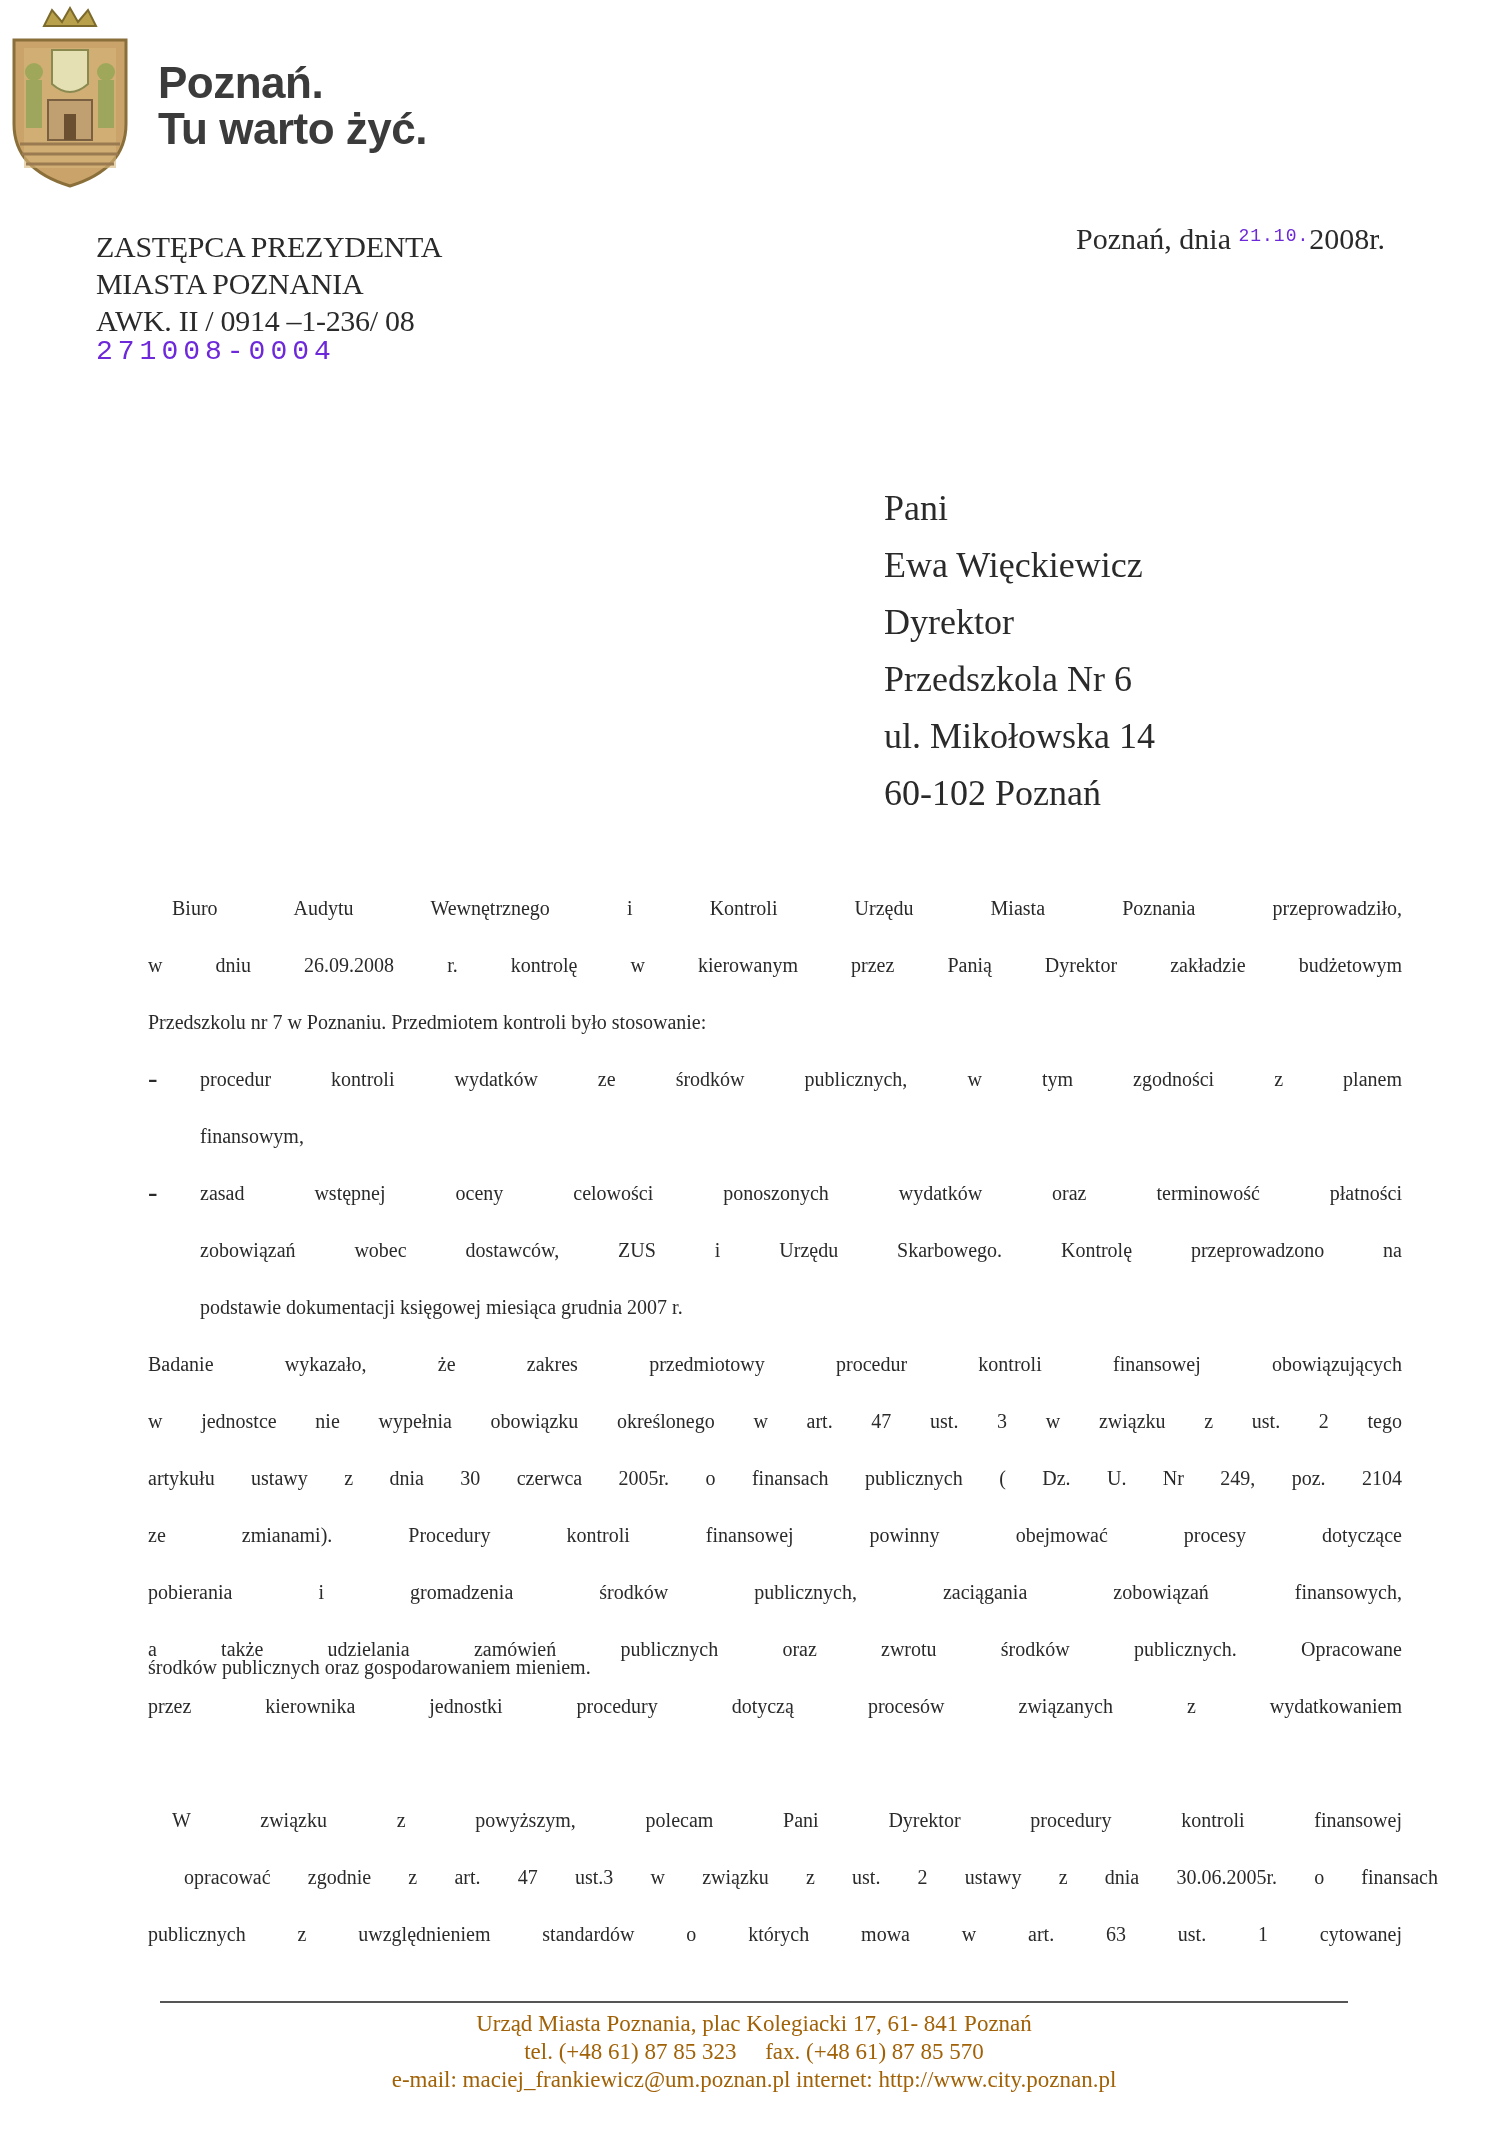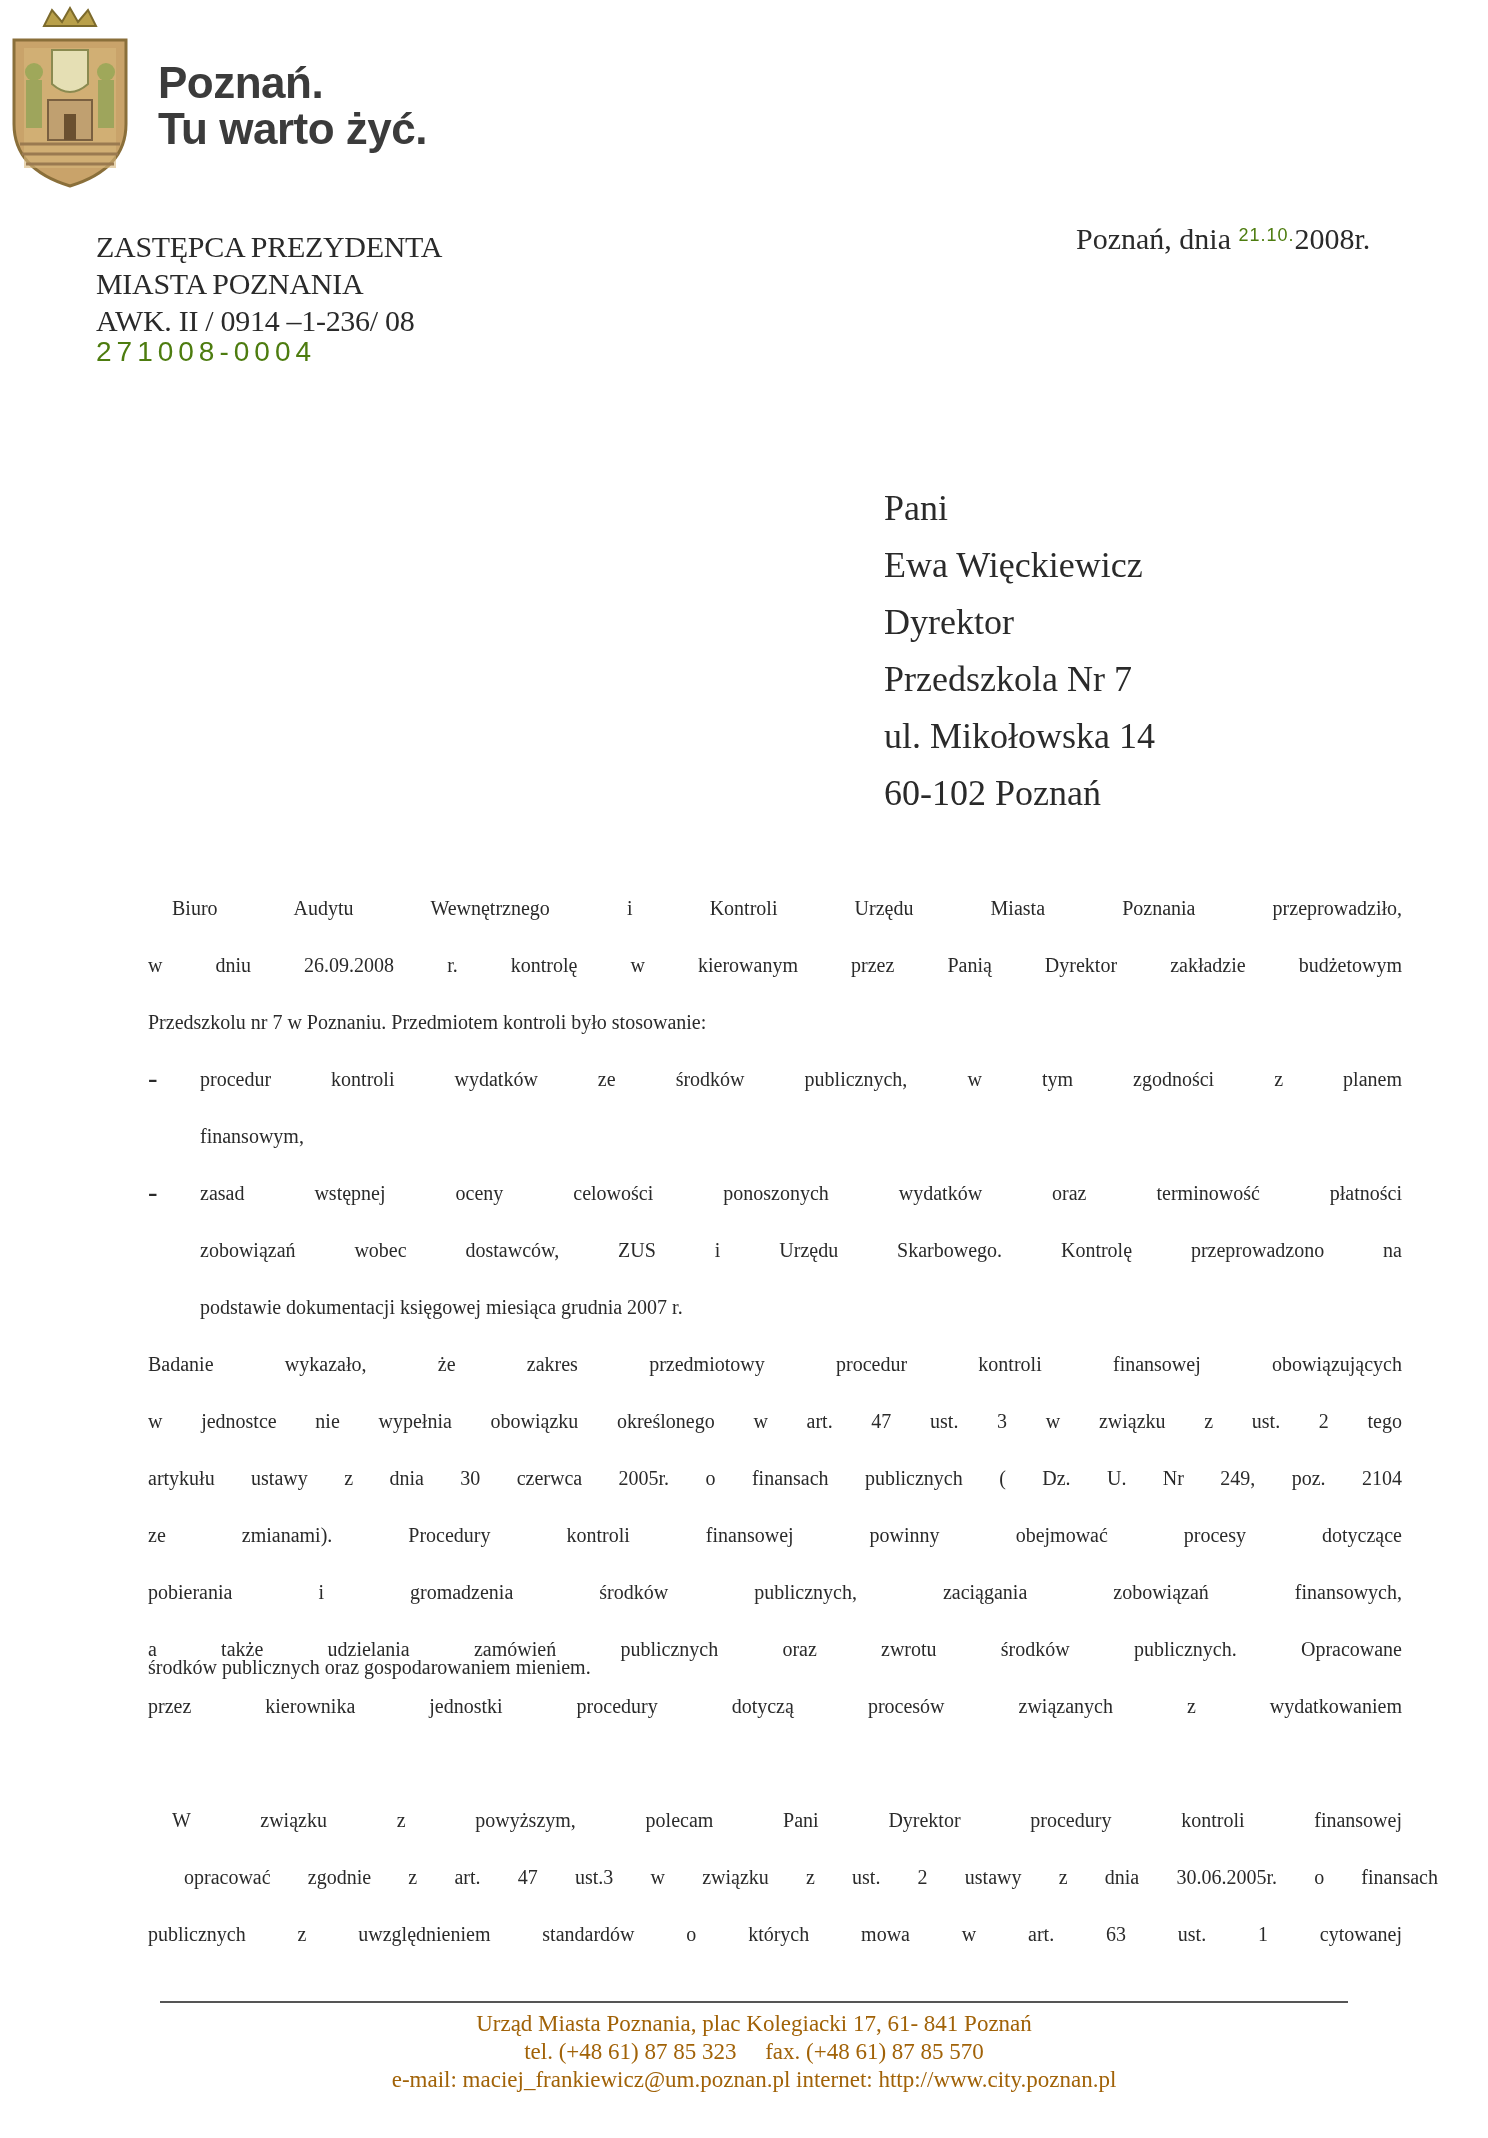--- a/index.html
+++ b/index.html
@@ -5,21 +5,21 @@
   html, body { margin:0; padding:0; }
   body { width:1488px; height:2138px; background:#ffffff; position:relative; overflow:hidden;
          font-family:"Liberation Serif","DejaVu Serif",serif; color:#2a2a2a; }
   .abs { position:absolute; }
   #coat { left:4px; top:4px; width:132px; height:184px; }
   .logo-text { font-family:"Liberation Sans","DejaVu Sans",sans-serif; font-weight:bold; color:#3b3b3b;
                font-size:44px; line-height:50px; letter-spacing:-0.5px; }
   #logo1 { left:158px; top:58px; }
   #logo2 { left:158px; top:104px; }
   .sender { left:96px; font-size:30px; line-height:37px; letter-spacing:-0.3px; }
-  .hand { font-family:Liberation Sans, sans-serif; color:#4d7c0f; font-weight:normal; }
+  .hand { font-family:Liberation Mono, monospace; color:#6d28d9; font-weight:normal; }
   #hand-ref { left:96px; top:336px; font-size:28px; letter-spacing:5px; }
   #date { left:1076px; top:222px; font-size:30px; white-space:nowrap; }
   #date .hand { font-size:18px; letter-spacing:1px; position:relative; top:-8px; }
   .addr { left:884px; font-size:36px; line-height:40px; white-space:nowrap;font-family:Liberation Serif, serif; }
   .line { position:absolute; left:148px; width:1254px; font-size:20px; line-height:40px;
           text-align:justify; text-align-last:justify; white-space:nowrap; overflow:visible; }
   .line.last { text-align-last:left; }
   .indent { left:172px; width:1230px; }
   .bulletline { left:200px; width:1202px; }
   .dash { position:absolute; left:148px; font-size:28.5px; line-height:40px; }
@@ -52,21 +52,21 @@
 <div class="abs sender" style="top:228px">ZASTĘPCA PREZYDENTA</div>
 <div class="abs sender" style="top:265px">MIASTA POZNANIA</div>
 <div class="abs sender" style="top:302px">AWK. II / 0914 –1-236/ 08</div>
 <div id="hand-ref" class="abs hand">271008-0004</div>
 
 <div id="date" class="abs"><span>Poznań, dnia </span><span class="hand">21.10.</span><span>2008r.</span></div>
 
 <div class="abs addr" style="top:488px">Pani</div>
 <div class="abs addr" style="top:545px">Ewa Więckiewicz</div>
 <div class="abs addr" style="top:602px">Dyrektor</div>
-<div class="abs addr" style="top:659px">Przedszkola Nr 7</div>
+<div class="abs addr" style="top:659px">Przedszkola Nr 6</div>
 <div class="abs addr" style="top:716px">ul. Mikołowska 14</div>
 <div class="abs addr" style="top:773px">60-102 Poznań</div>
 
 <div class="line indent" style="top: 888px; white-space: normal;">Biuro Audytu Wewnętrznego i Kontroli Urzędu Miasta Poznania przeprowadziło,</div>
 <div class="line" style="top: 945px; white-space: normal;">w dniu 26.09.2008 r. kontrolę w kierowanym przez Panią Dyrektor zakładzie budżetowym</div>
 <div class="line last" style="top: 1002px; white-space: normal;">Przedszkolu nr 7  w Poznaniu. Przedmiotem kontroli było stosowanie:</div>
 
 <div class="dash" style="top:1059px">-</div>
 <div class="line bulletline" style="top: 1059px; white-space: normal;">procedur kontroli wydatków ze środków publicznych, w tym  zgodności  z planem</div>
 <div class="line bulletline last" style="top: 1116px; white-space: normal;">finansowym,</div>

